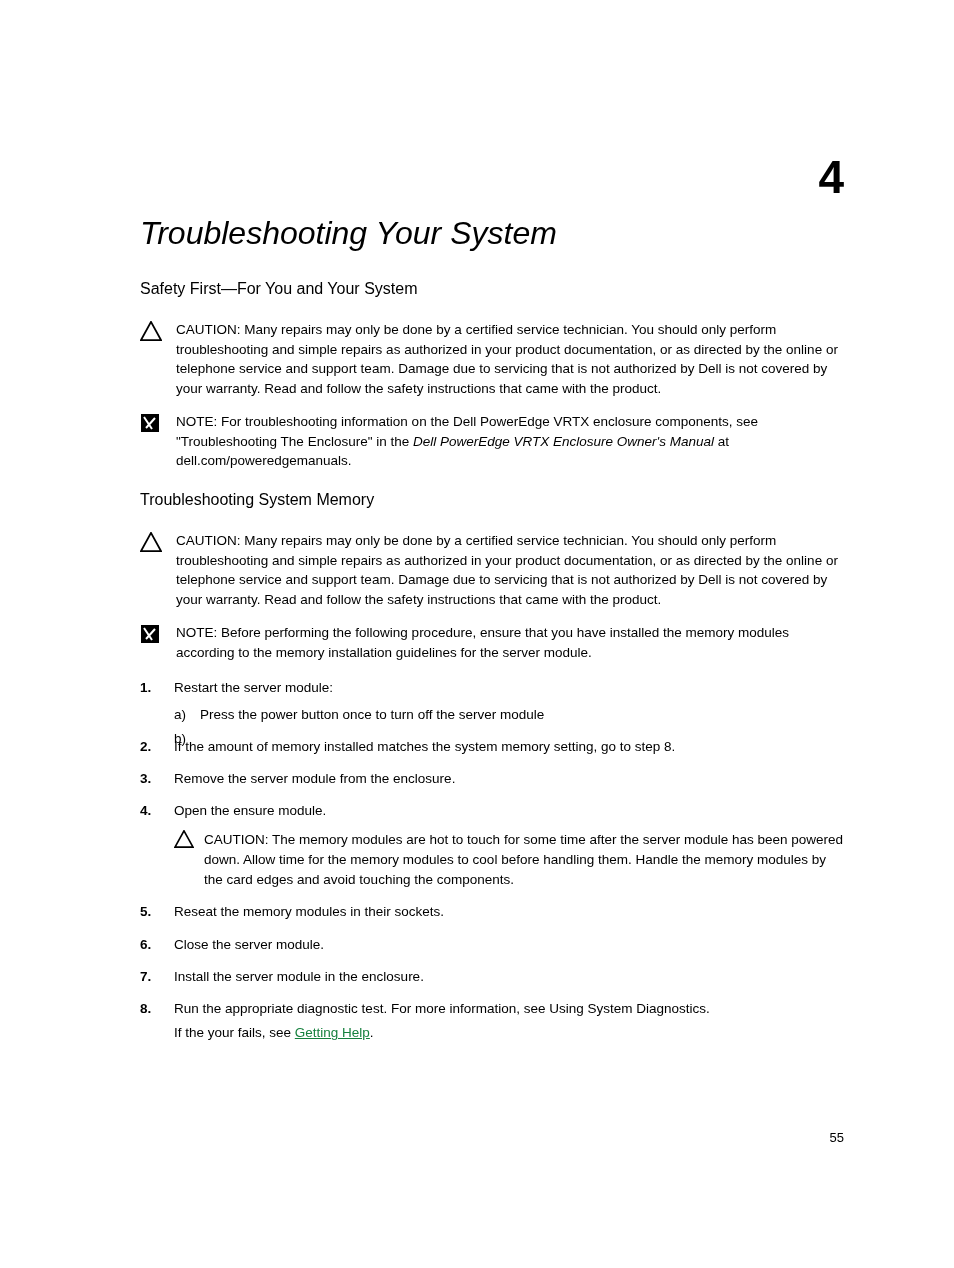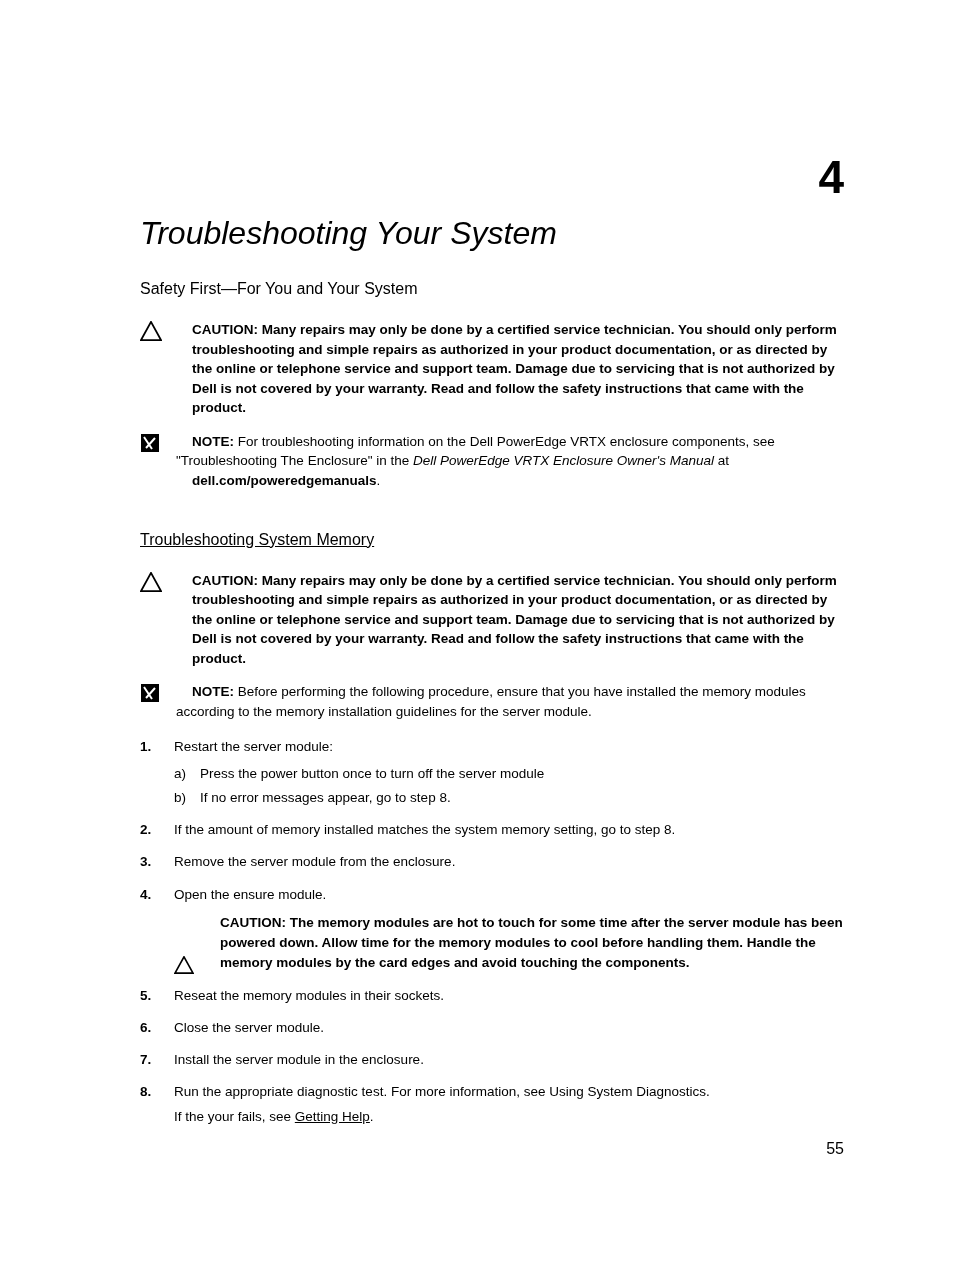--- a/index.html
+++ b/index.html
@@ -39,23 +39,23 @@
     margin-bottom: 14px;
     font-size: 13.5px;
     line-height: 1.45;
   }
   .callout .icon {
     flex: 0 0 28px;
     margin-right: 8px;
     margin-top: 1px;
   }
   .callout .text { flex: 1; }
-  .bold { font-weight: bold; margin-left: 16px; }
+  .bold { font-weight: normal; }
   .italic { font-style: italic; text-align: center; }
-  .section-gap { margin-top: 40px; text-decoration: underline; }
+  .section-gap { margin-top: 20px; }
   ol.steps {
     list-style: none;
     counter-reset: step;
     margin-top: 16px;
     font-size: 13.5px;
     line-height: 1.5;
   }
   ol.steps > li {
     counter-increment: step;
     position: relative;
@@ -79,32 +79,32 @@
     padding-left: 26px;
     margin-bottom: 4px;
   }
   ol.steps ol.sub > li::before {
     content: counter(sub, lower-alpha) ")";
     position: absolute;
     left: 0;
   }
   .inline-callout {
     display: flex;
-    align-items: flex-end;
+    align-items: flex-start;
     margin-top: 8px;
     margin-bottom: 4px;
   }
   .inline-callout .icon { flex: 0 0 24px; margin-right: 6px; }
   .inline-callout .text { flex: 1; }
-  a.link { color: #000000; text-decoration: underline; }
+  a.link { color: #15803d; text-decoration: underline; }
   .page-num {
     position: absolute;
-    bottom: 110px;
+    bottom: 123px;
     right: 110px;
-    font-size: 16px;
+    font-size: 13px;
   }
   svg { display: block; }
 </style>
 </head>
 <body>
 
 <div class="page">
 
   <div class="chapter-num">4</div>
 
@@ -159,21 +159,20 @@
       <span class="bold">NOTE: </span><span>Before performing the following procedure, ensure that you have installed the memory modules according to the memory installation guidelines for the server module.</span>
     </div>
   </div>
 
   <ol class="steps">
     <li>
       <span>Restart the server module:</span>
       <ol class="sub">
         <li><span>Press the power button once to turn off the server module</span></li>
         <li>
-          <div style="margin-top:4px;">If no error messages appear, go to step 8.</div>
         </li>
       </ol>
     </li>
     <li>
       <div style="margin-top:4px;">If the amount of memory installed matches the system memory setting, go to step 8.</div>
     </li>
     <li><span>Remove the server module from the enclosure.</span></li>
     <li>
       <span>Open the ensure module.</span>
       <div class="inline-callout">

